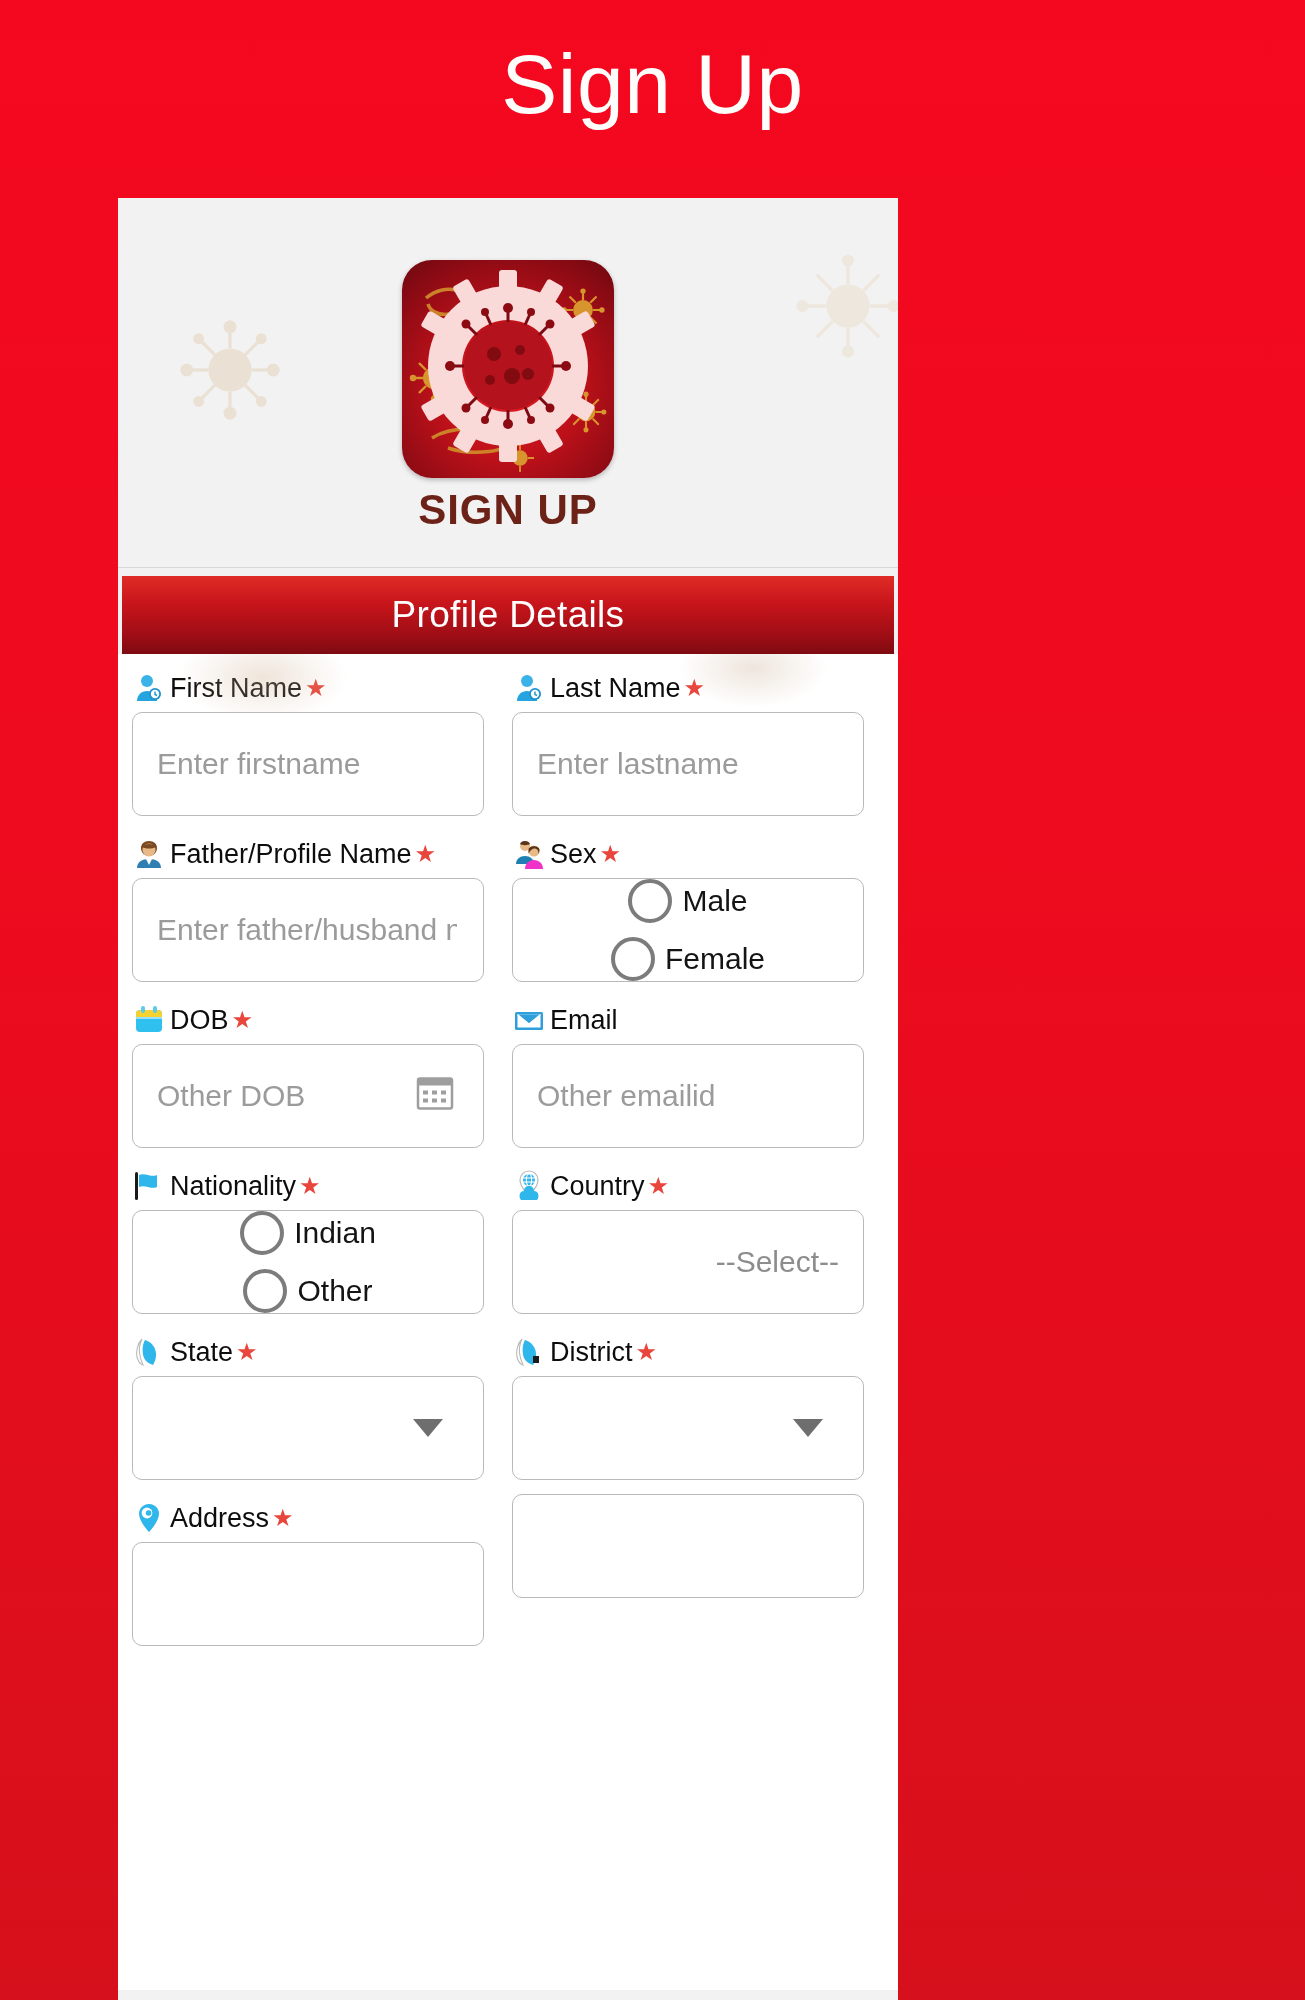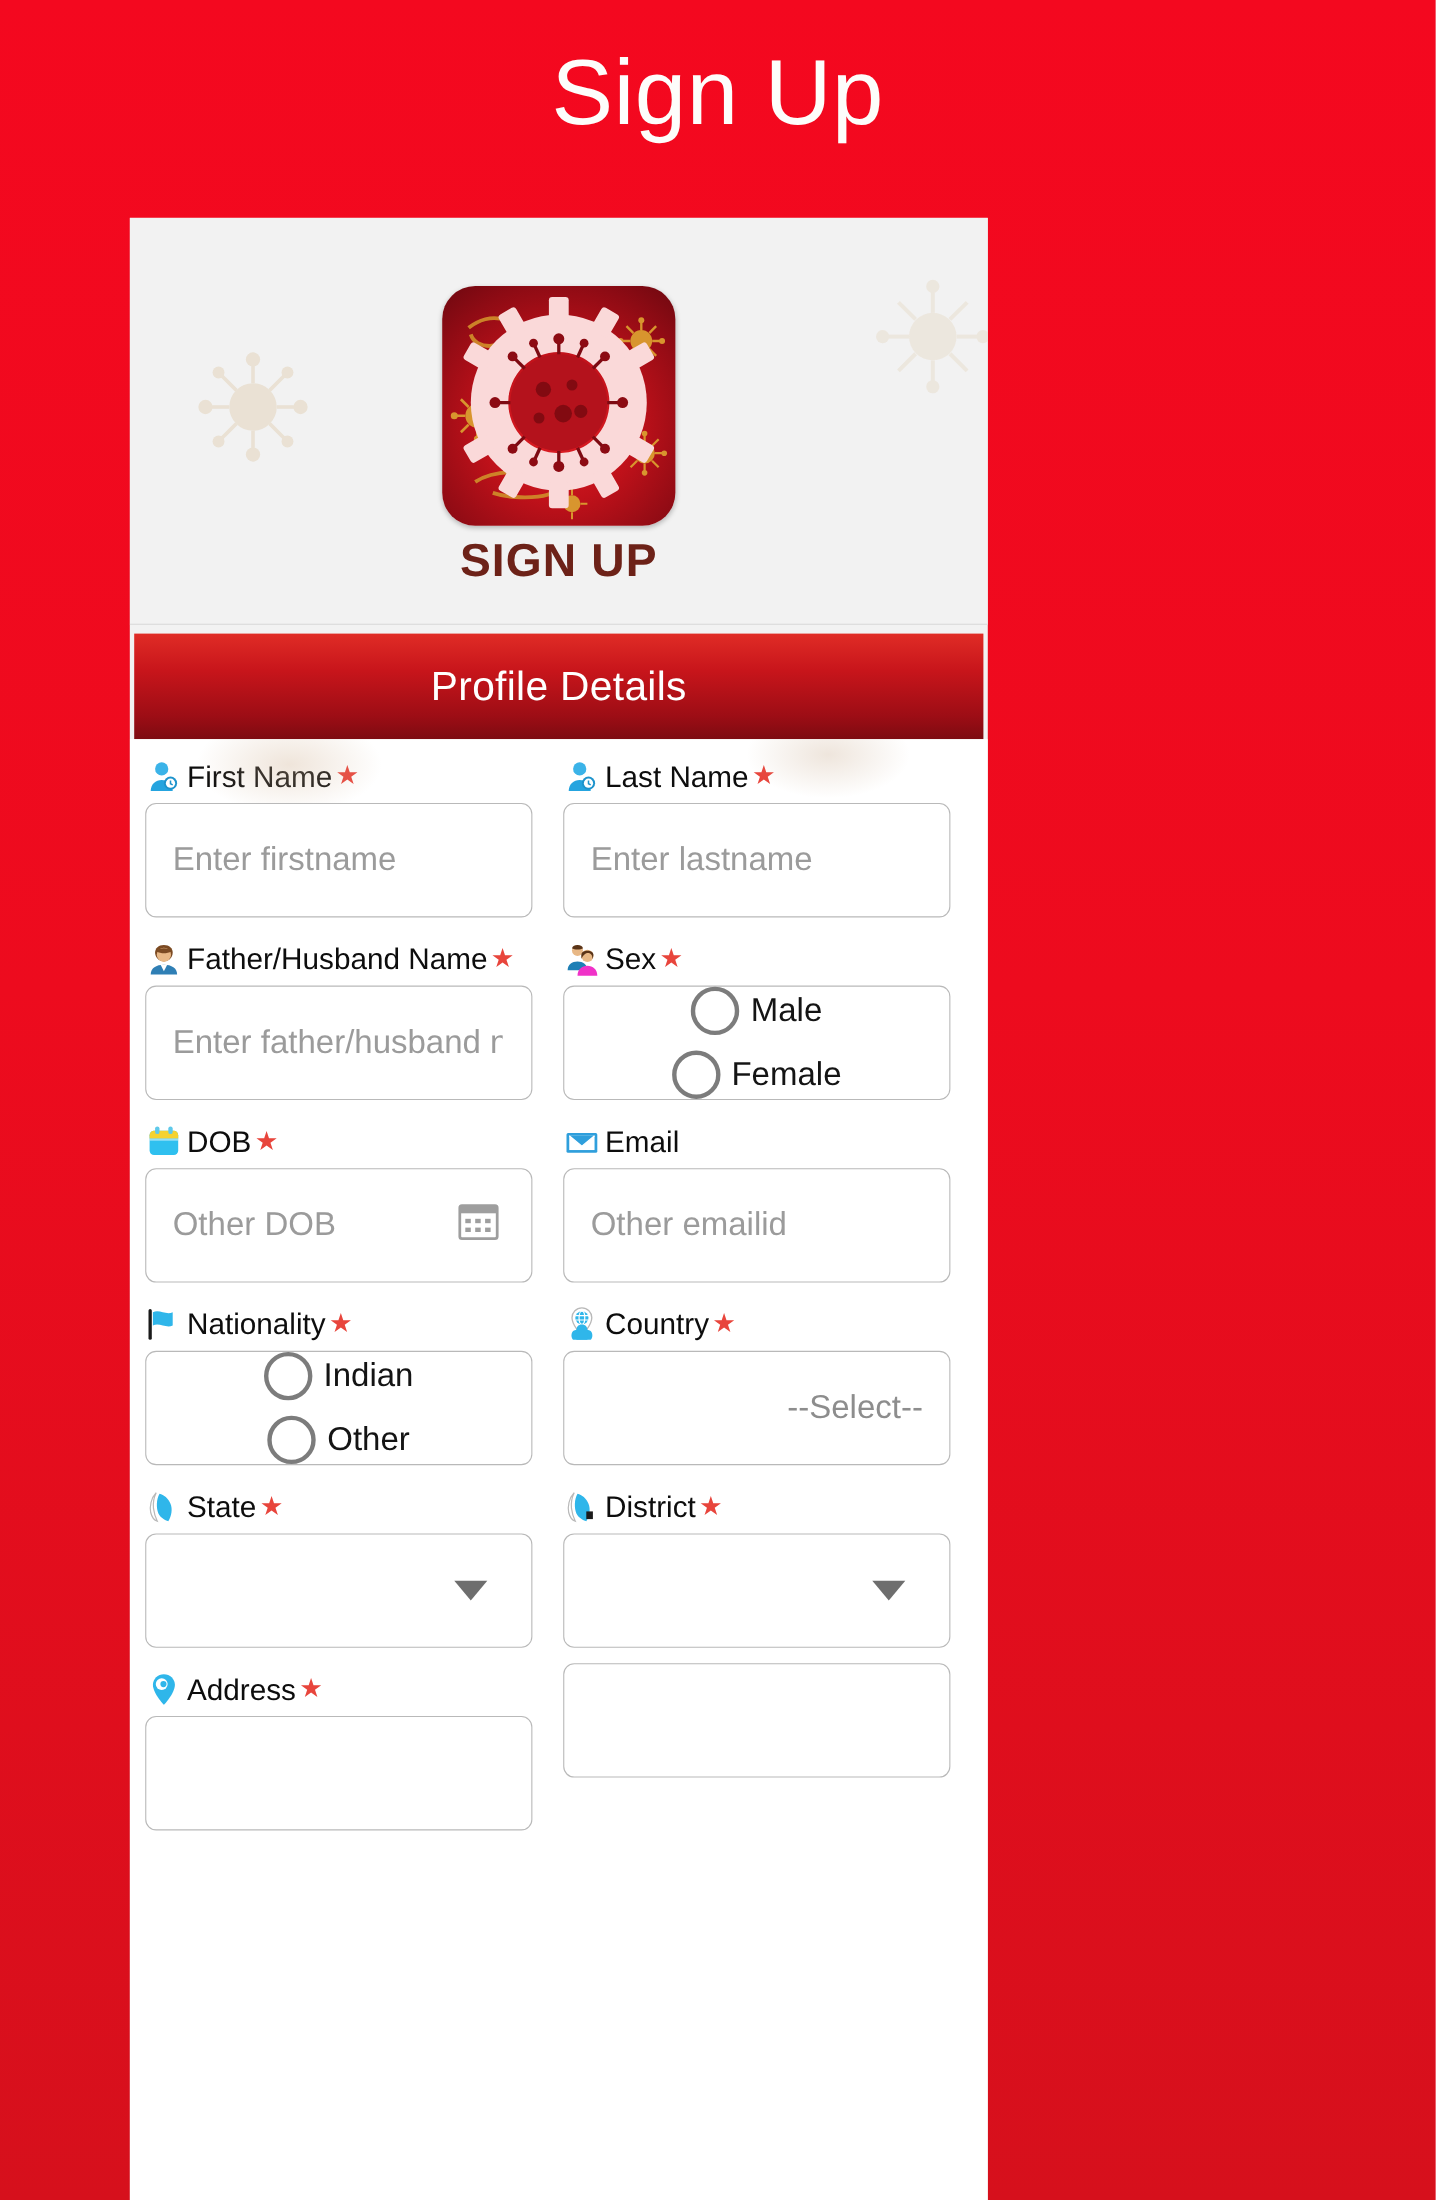--- a/index.html
+++ b/index.html
@@ -96,21 +96,21 @@
     text-align: center;
     font-size: 42px;
     font-weight: bold;
     letter-spacing: 1px;
     color: #6d2218;
   }
 
   
   .section-banner {
     position: relative;
-    height: 96px;
+    height: 78px;
     margin: 8px 4px 0 4px;
     background: linear-gradient(180deg, #e02c26 0%, #c8151b 35%, #9d0d15 78%, #7d0b11 100%);
     display: flex;
     align-items: center;
     justify-content: center;
     color: #ffffff;
     font-size: 37px;
     font-weight: 400;
     letter-spacing: .3px;
     font-family: "Liberation Sans Narrow", "Liberation Sans", sans-serif;
@@ -539,21 +539,21 @@
         <div class="field-label">
           <span class="lbl-icon">
             <svg width="32" height="32" viewBox="0 0 32 32">
               <path d="M16 3c5 0 8 3 8 7s-3 8-8 8-8-4-8-8 3-7 8-7z" fill="#7b4a22"></path>
               <circle cx="16" cy="12" r="6.5" fill="#e8b886"></circle>
               <path d="M9 9c2-4 12-4 14 0-2 1-5 1.6-7 1.6S11 10 9 9z" fill="#7b4a22"></path>
               <path d="M4 30c0-6 5-9 12-9s12 3 12 9z" fill="#2f7fb5"></path>
               <path d="M13 21h6l-3 6z" fill="#ffffff"></path>
             </svg>
           </span>
-          <span>Father/Husband Name</span>
+          <span>Father/Profile Name</span>
           <span class="req-star">★</span>
         </div>
         <div class="input-box short-ph">
           <span class="ph">Enter father/husband name</span>
         </div>
       </div>
 
       <div class="col">
         <div class="field-label">
           <span class="lbl-icon">

